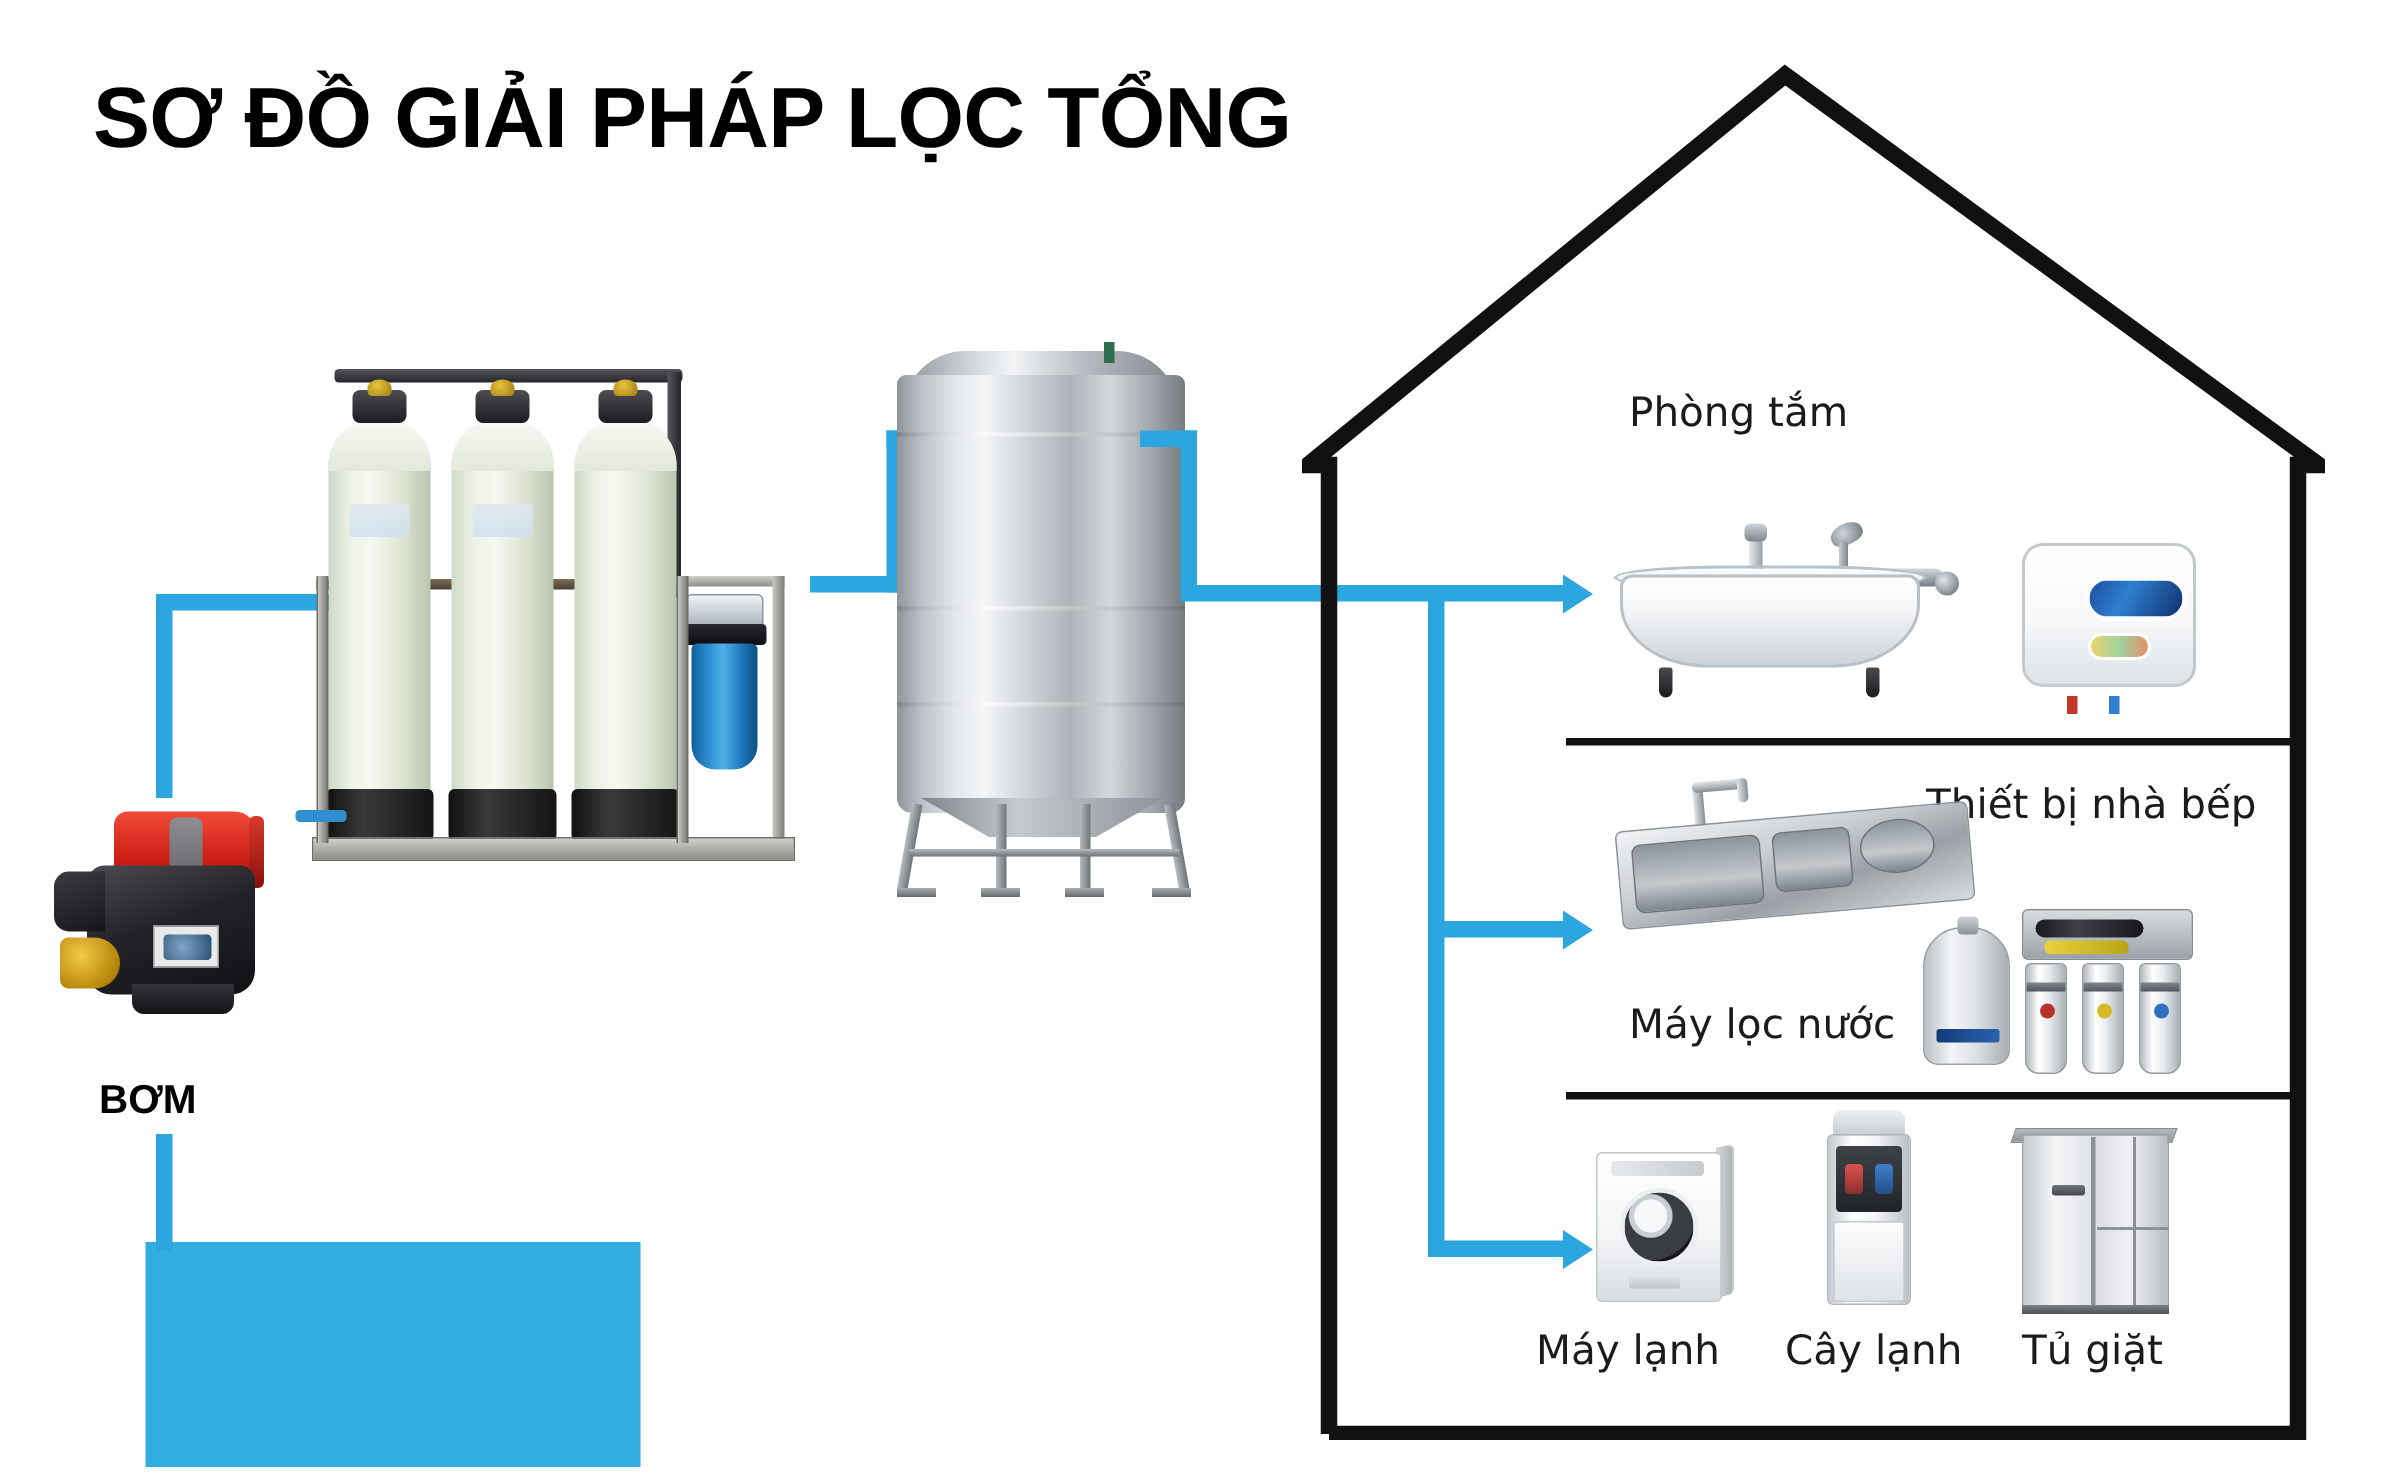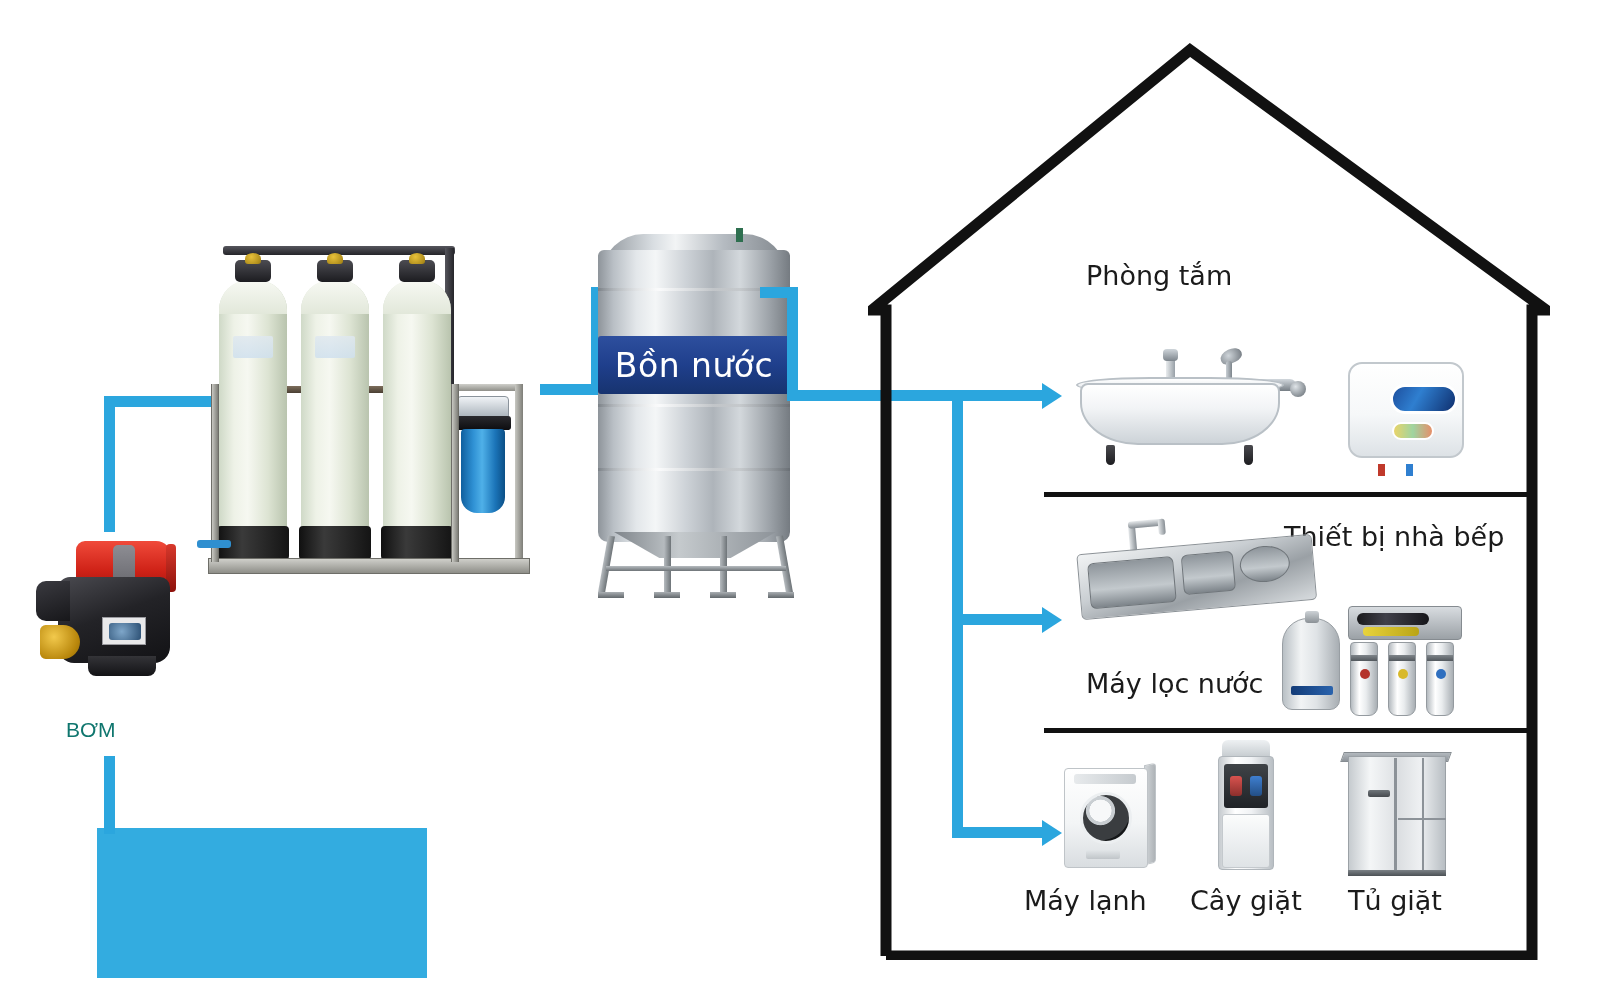--- a/index.html
+++ b/index.html
@@ -38,21 +38,21 @@
     left: 97px; top: 828px; width: 330px; height: 150px;
     background: #33ace0;
   }
   #inlet-label {
     left: 97px; top: 865px; width: 330px;
     text-align: center;
     font-size: 30px; font-weight: bold; color: #000;
   }
   #bom-label {
     left: 66px; top: 718px;
-    font-size: 21px; font-weight: normal; color: #0f766e;
+    font-size: 27px; font-weight: bold; color: #000000;
   }
 
   
   #pump { left: 24px; top: 525px; width: 165px; height: 165px; }
   .pump-body {
     position:absolute; left: 34px; top: 52px; width: 112px; height: 86px;
     background: linear-gradient(160deg,#4a4a50 0%, #232327 45%, #121215 100%);
     border-radius: 12px 10px 16px 16px;
   }
   .pump-motor {
@@ -464,20 +464,21 @@
   .caption {
     position:absolute; font-size: 27px; color:#1b1b1b;
     font-family:"DejaVu Sans", sans-serif; white-space:nowrap;
   }
 </style>
 </head>
 <body>
 
 <div id="stage">
 
+  <div class="abs" id="title">SƠ ĐỒ GIẢI PHÁP LỌC TỔNG</div>
 
   <div class="abs" id="inlet-water"></div>
 
   <div class="pipe v" style="left:104px; top:756px; height:78px;"></div>
 
   <div class="abs" id="pump">
     <div class="pump-motor"></div>
     <div class="pump-cap"></div>
     <div class="pump-body"></div>
     <div class="pump-inlet"></div>
@@ -534,23 +535,20 @@
   <div class="pipe v" style="left:591px; top:287px; height:108px;"></div>
   <div class="pipe h" style="left:591px; top:287px; width:28px;"></div>
 
   <div class="abs" id="tank-wrap">
     <div id="tank-dome"></div>
     <div id="tank-vent"></div>
     <div id="tank-body"></div>
     <div class="tank-rib" style="top:56px;"></div>
     <div class="tank-rib" style="top:172px;"></div>
     <div class="tank-rib" style="top:236px;"></div>
-    <div id="tank-band">
-      <span id="tank-band-label">Bồn nước</span>
-    </div>
     <div id="tank-cone"></div>
     <div id="tank-legs">
       <div class="leg slant-l" style="left:6px; top:0;"></div>
       <div class="leg" style="left:62px; top:0;"></div>
       <div class="leg" style="left:118px; top:0;"></div>
       <div class="leg slant-r" style="left:174px; top:0;"></div>
       <div class="leg-brace" style="left:4px; top:30px; width:180px;"></div>
       <div class="leg-foot" style="left:-4px;"></div>
       <div class="leg-foot" style="left:52px;"></div>
       <div class="leg-foot" style="left:108px;"></div>
@@ -659,16 +657,16 @@
     <div id="fridge-top"></div>
     <div id="fridge-box"></div>
     <div class="fridge-split" style="left:52px; top:6px; width:3px; height:112px;"></div>
     <div class="fridge-split" style="left:80px; top:6px; width:2px; height:112px;"></div>
     <div class="fridge-split" style="left:56px; top:66px; width:48px; height:2px;"></div>
     <div id="fridge-handle"></div>
     <div id="fridge-base"></div>
   </div>
 
   <div class="caption" style="left:1024px; top:885px;">Máy lạnh</div>
-  <div class="caption" style="left:1190px; top:885px;">Cây giặt</div>
+  <div class="caption" style="left:1190px; top:885px;">Cây lạnh</div>
   <div class="caption" style="left:1348px; top:885px;">Tủ giặt</div>
 
 </div>
 
 </body></html>

